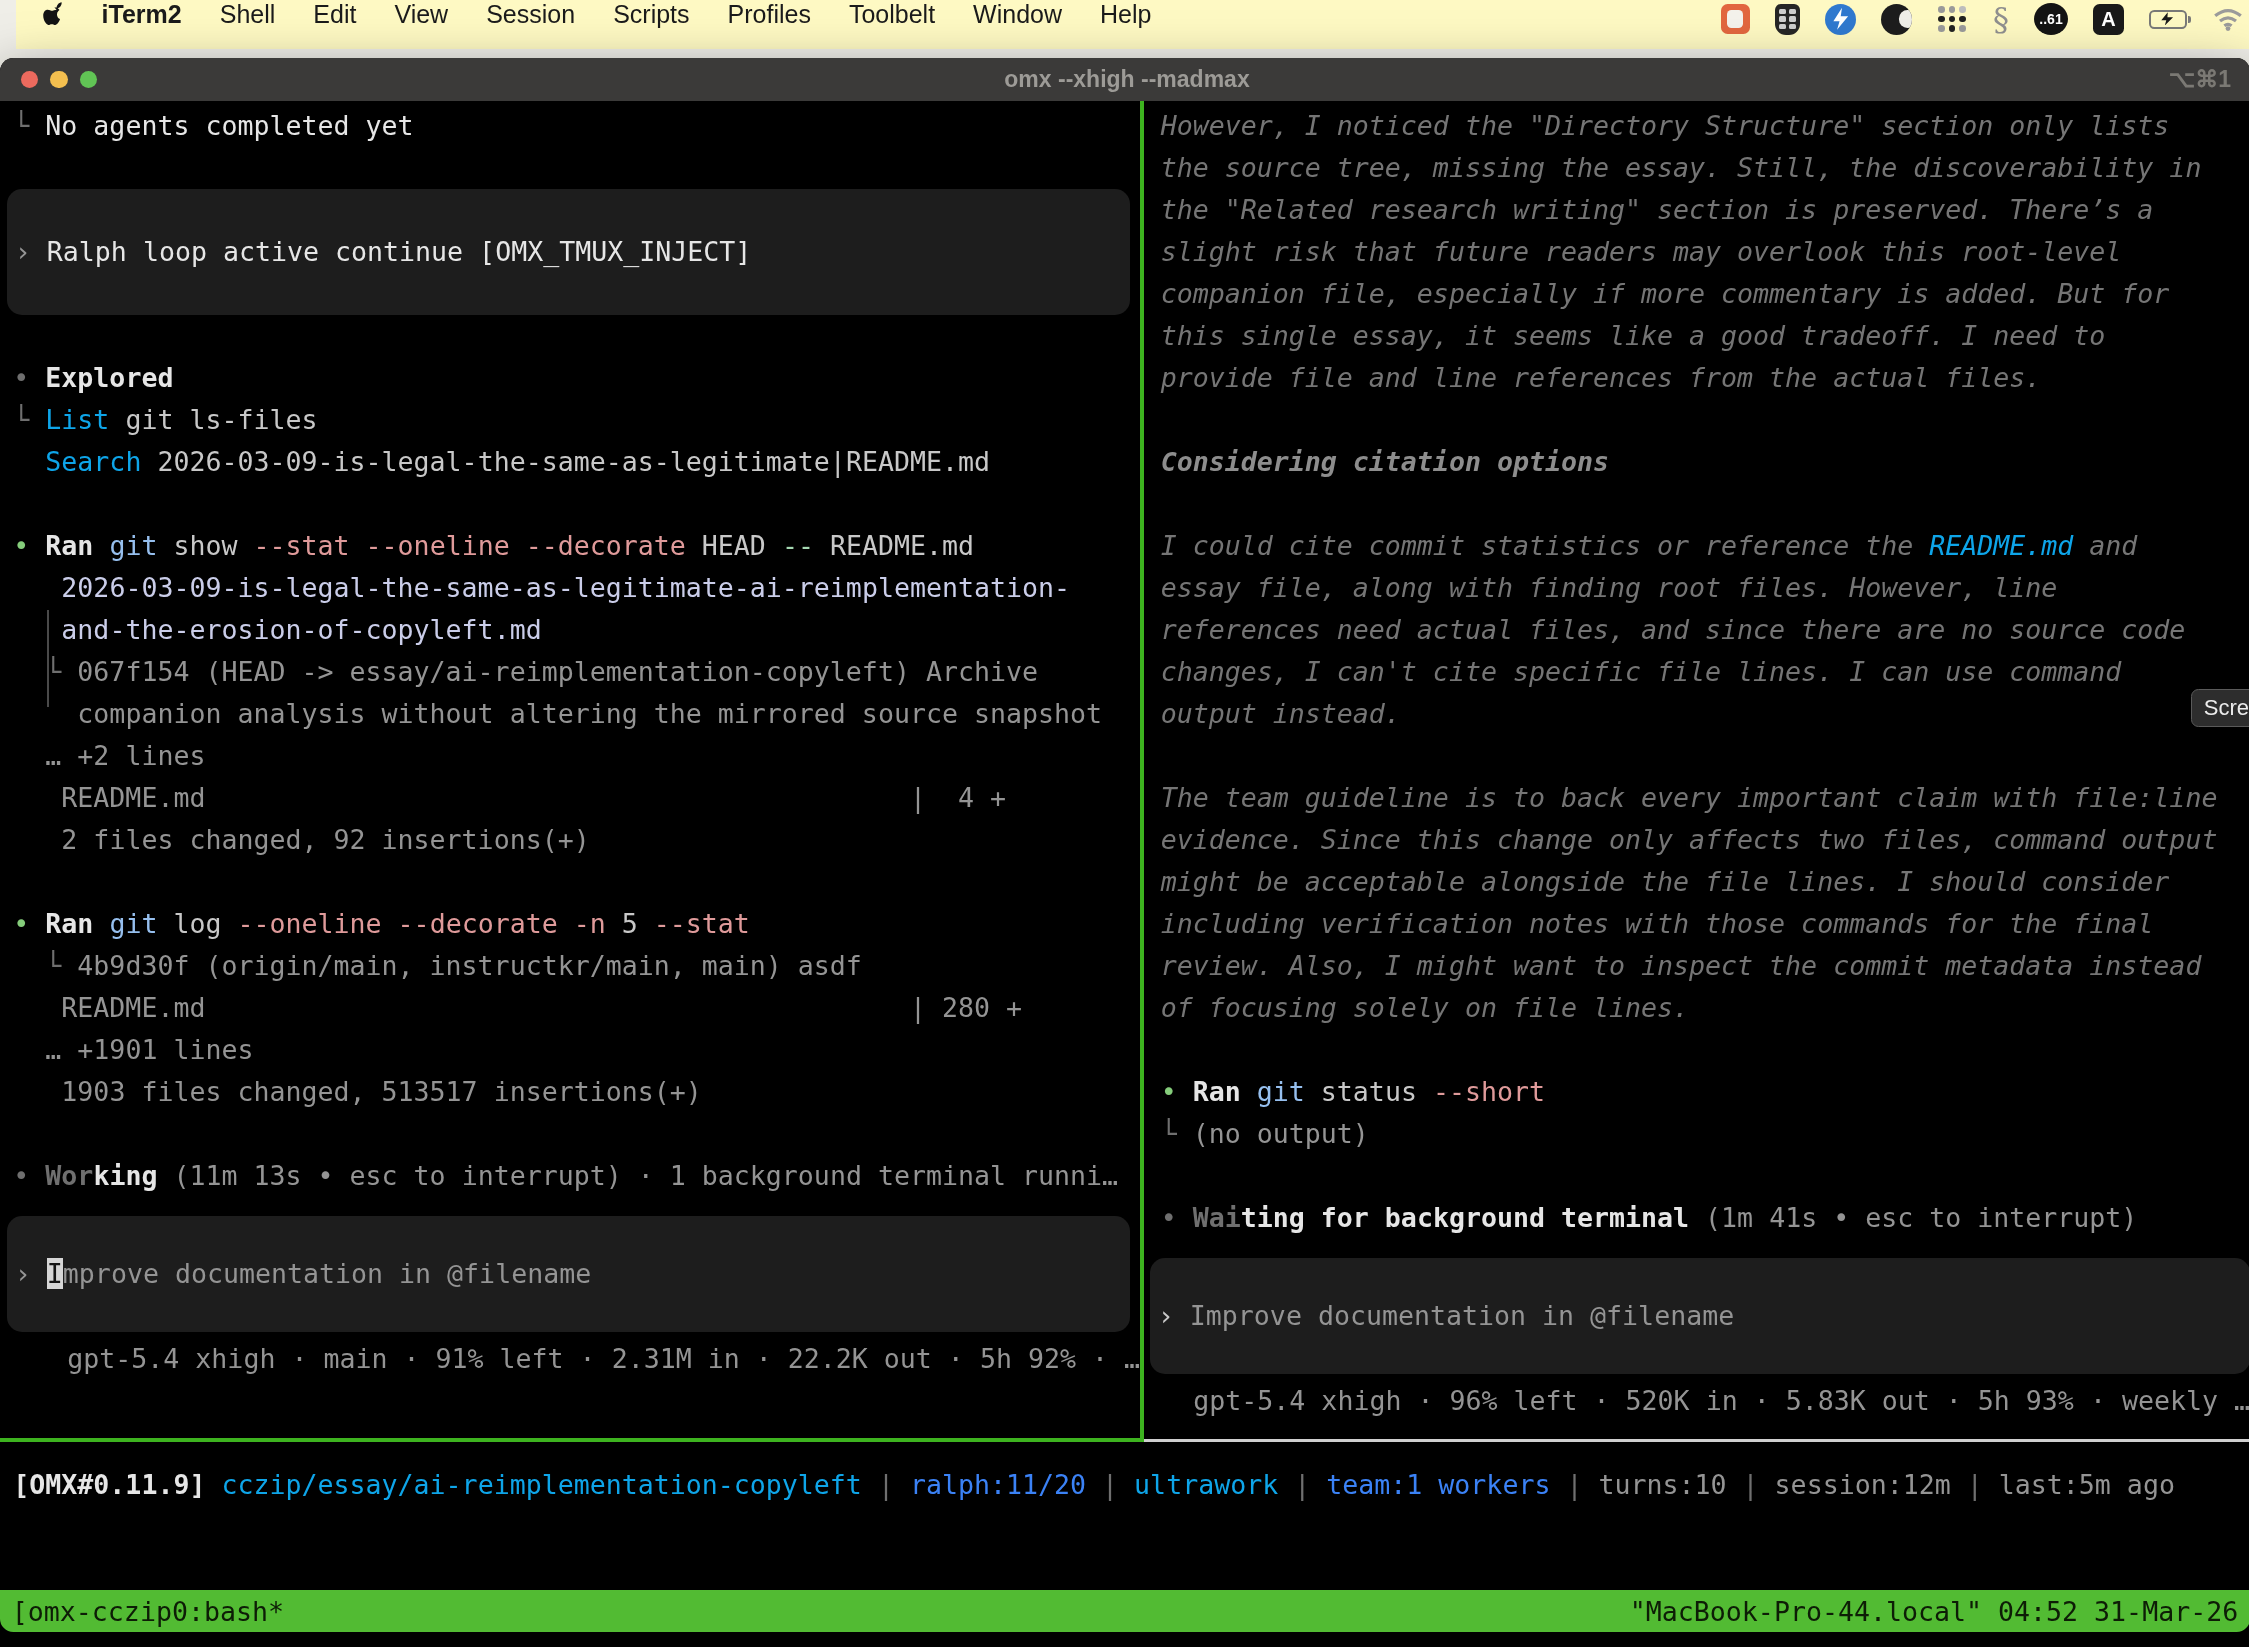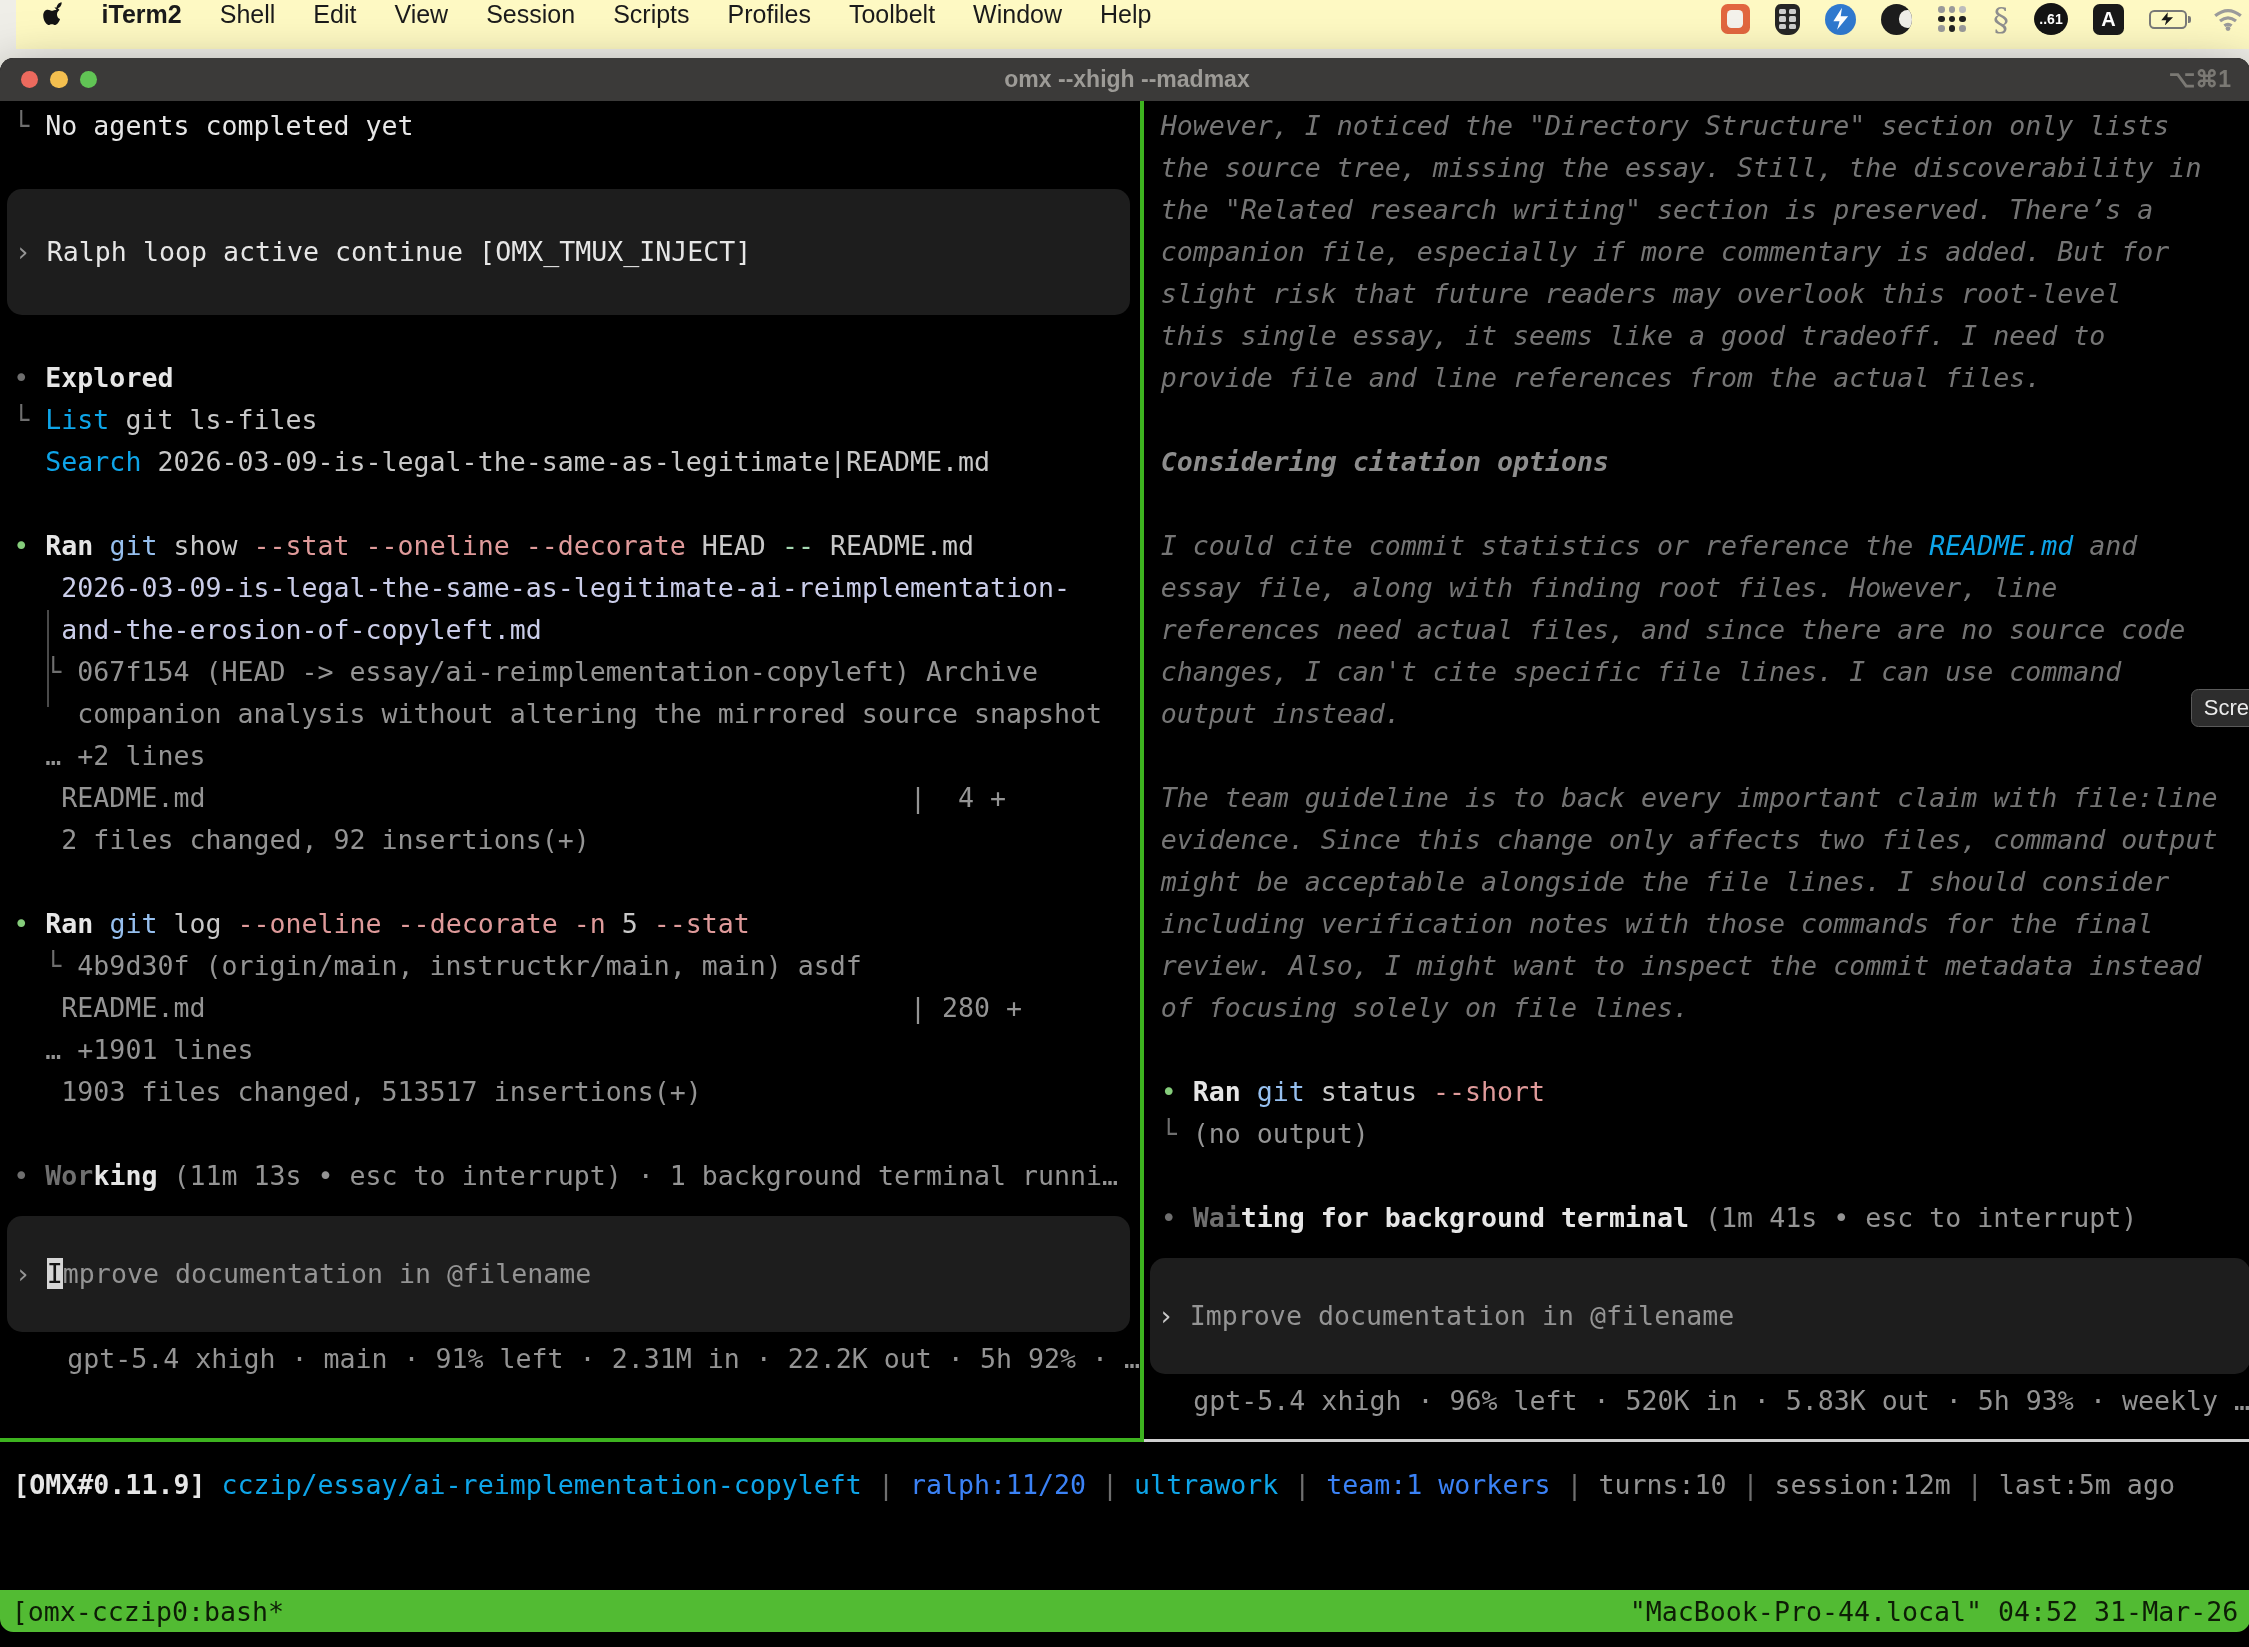--- a/index.html
+++ b/index.html
@@ -202,22 +202,22 @@
         <div class="guide g-show"></div>
       </div>
 
       <div class="divider"></div>
 
       <div class="pane pane-right">
         <div class="para">
           <div class="tl"><span>However, I noticed the "Directory Structure" section only lists</span></div>
           <div class="tl"><span>the source tree, missing the essay. Still, the discoverability in</span></div>
           <div class="tl"><span>the "Related research writing" section is preserved. There’s a</span></div>
+          <div class="tl"><span>slight risk that future readers may overlook this root-level</span></div>
           <div class="tl"><span>companion file, especially if more commentary is added. But for</span></div>
-          <div class="tl"><span>slight risk that future readers may overlook this root-level</span></div>
           <div class="tl"><span>this single essay, it seems like a good tradeoff. I need to</span></div>
           <div class="tl"><span>provide file and line references from the actual files.</span></div>
         </div>
         <div class="sp"></div>
         <div class="tl t-heading">Considering citation options</div>
         <div class="sp"></div>
         <div class="para">
           <div class="tl"><span>I could cite commit statistics or reference the </span><span class="c-cyan">README.md</span><span> and</span></div>
           <div class="tl"><span>essay file, along with finding root files. However, line</span></div>
           <div class="tl"><span>references need actual files, and since there are no source code</span></div>

